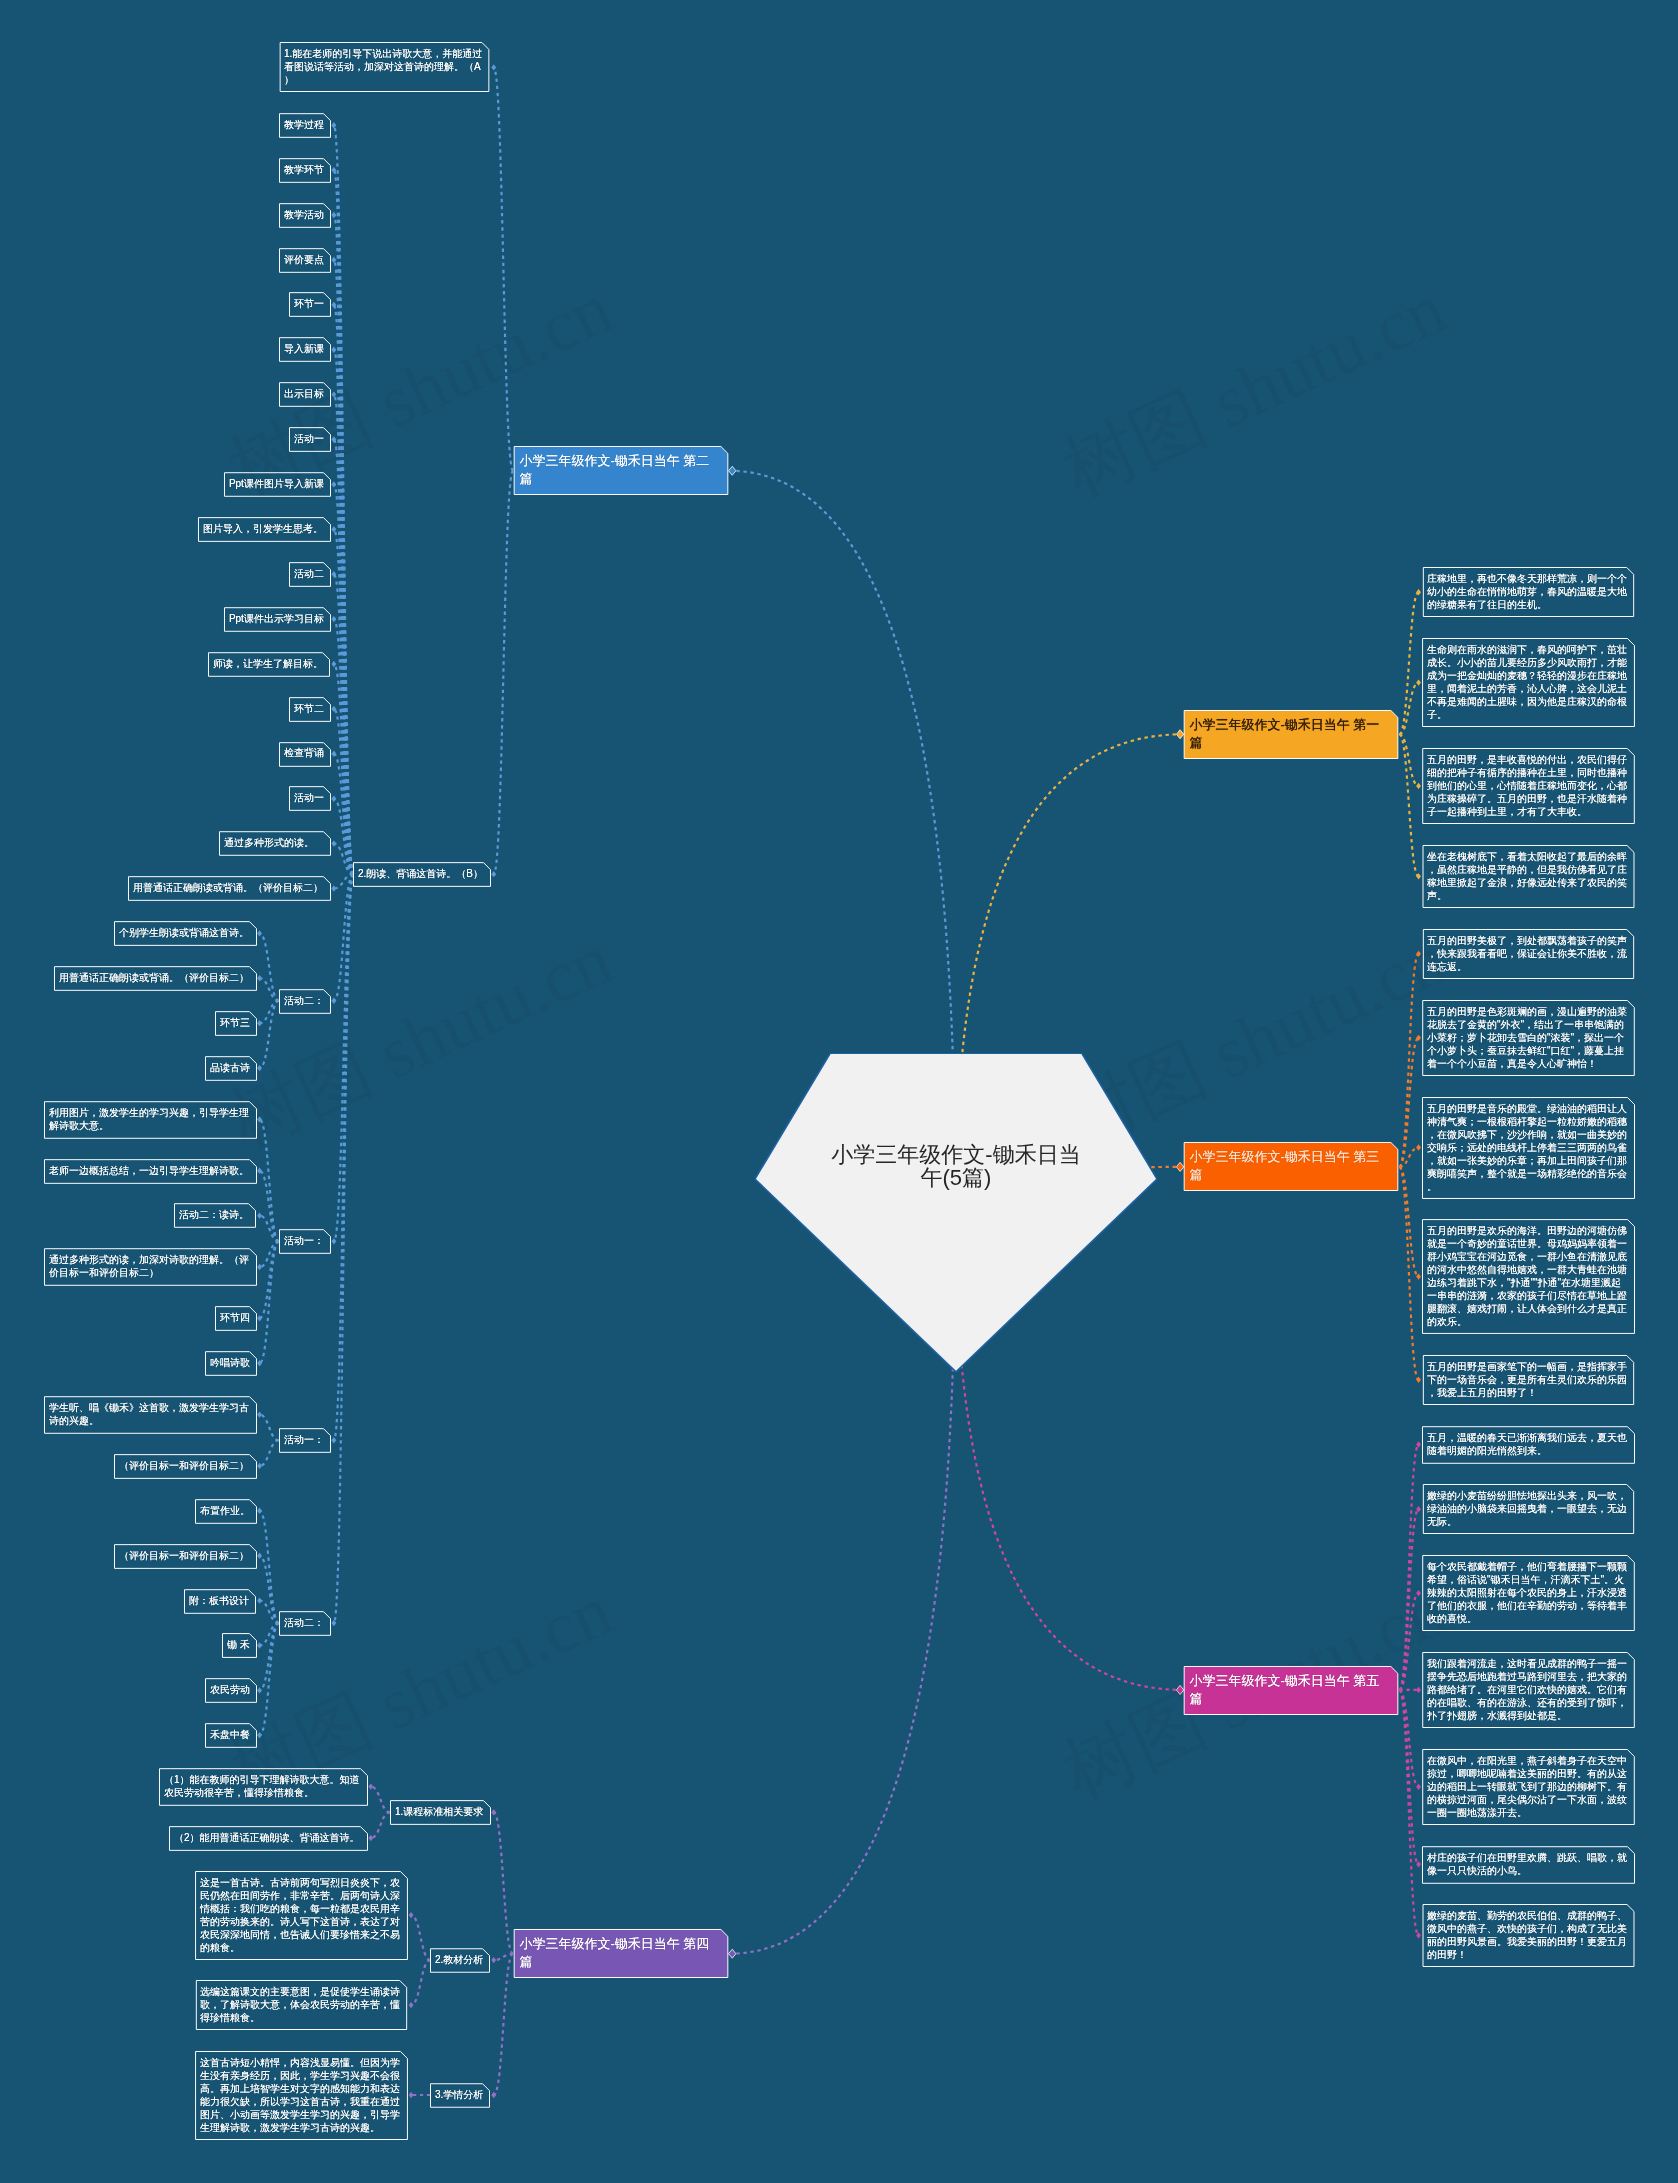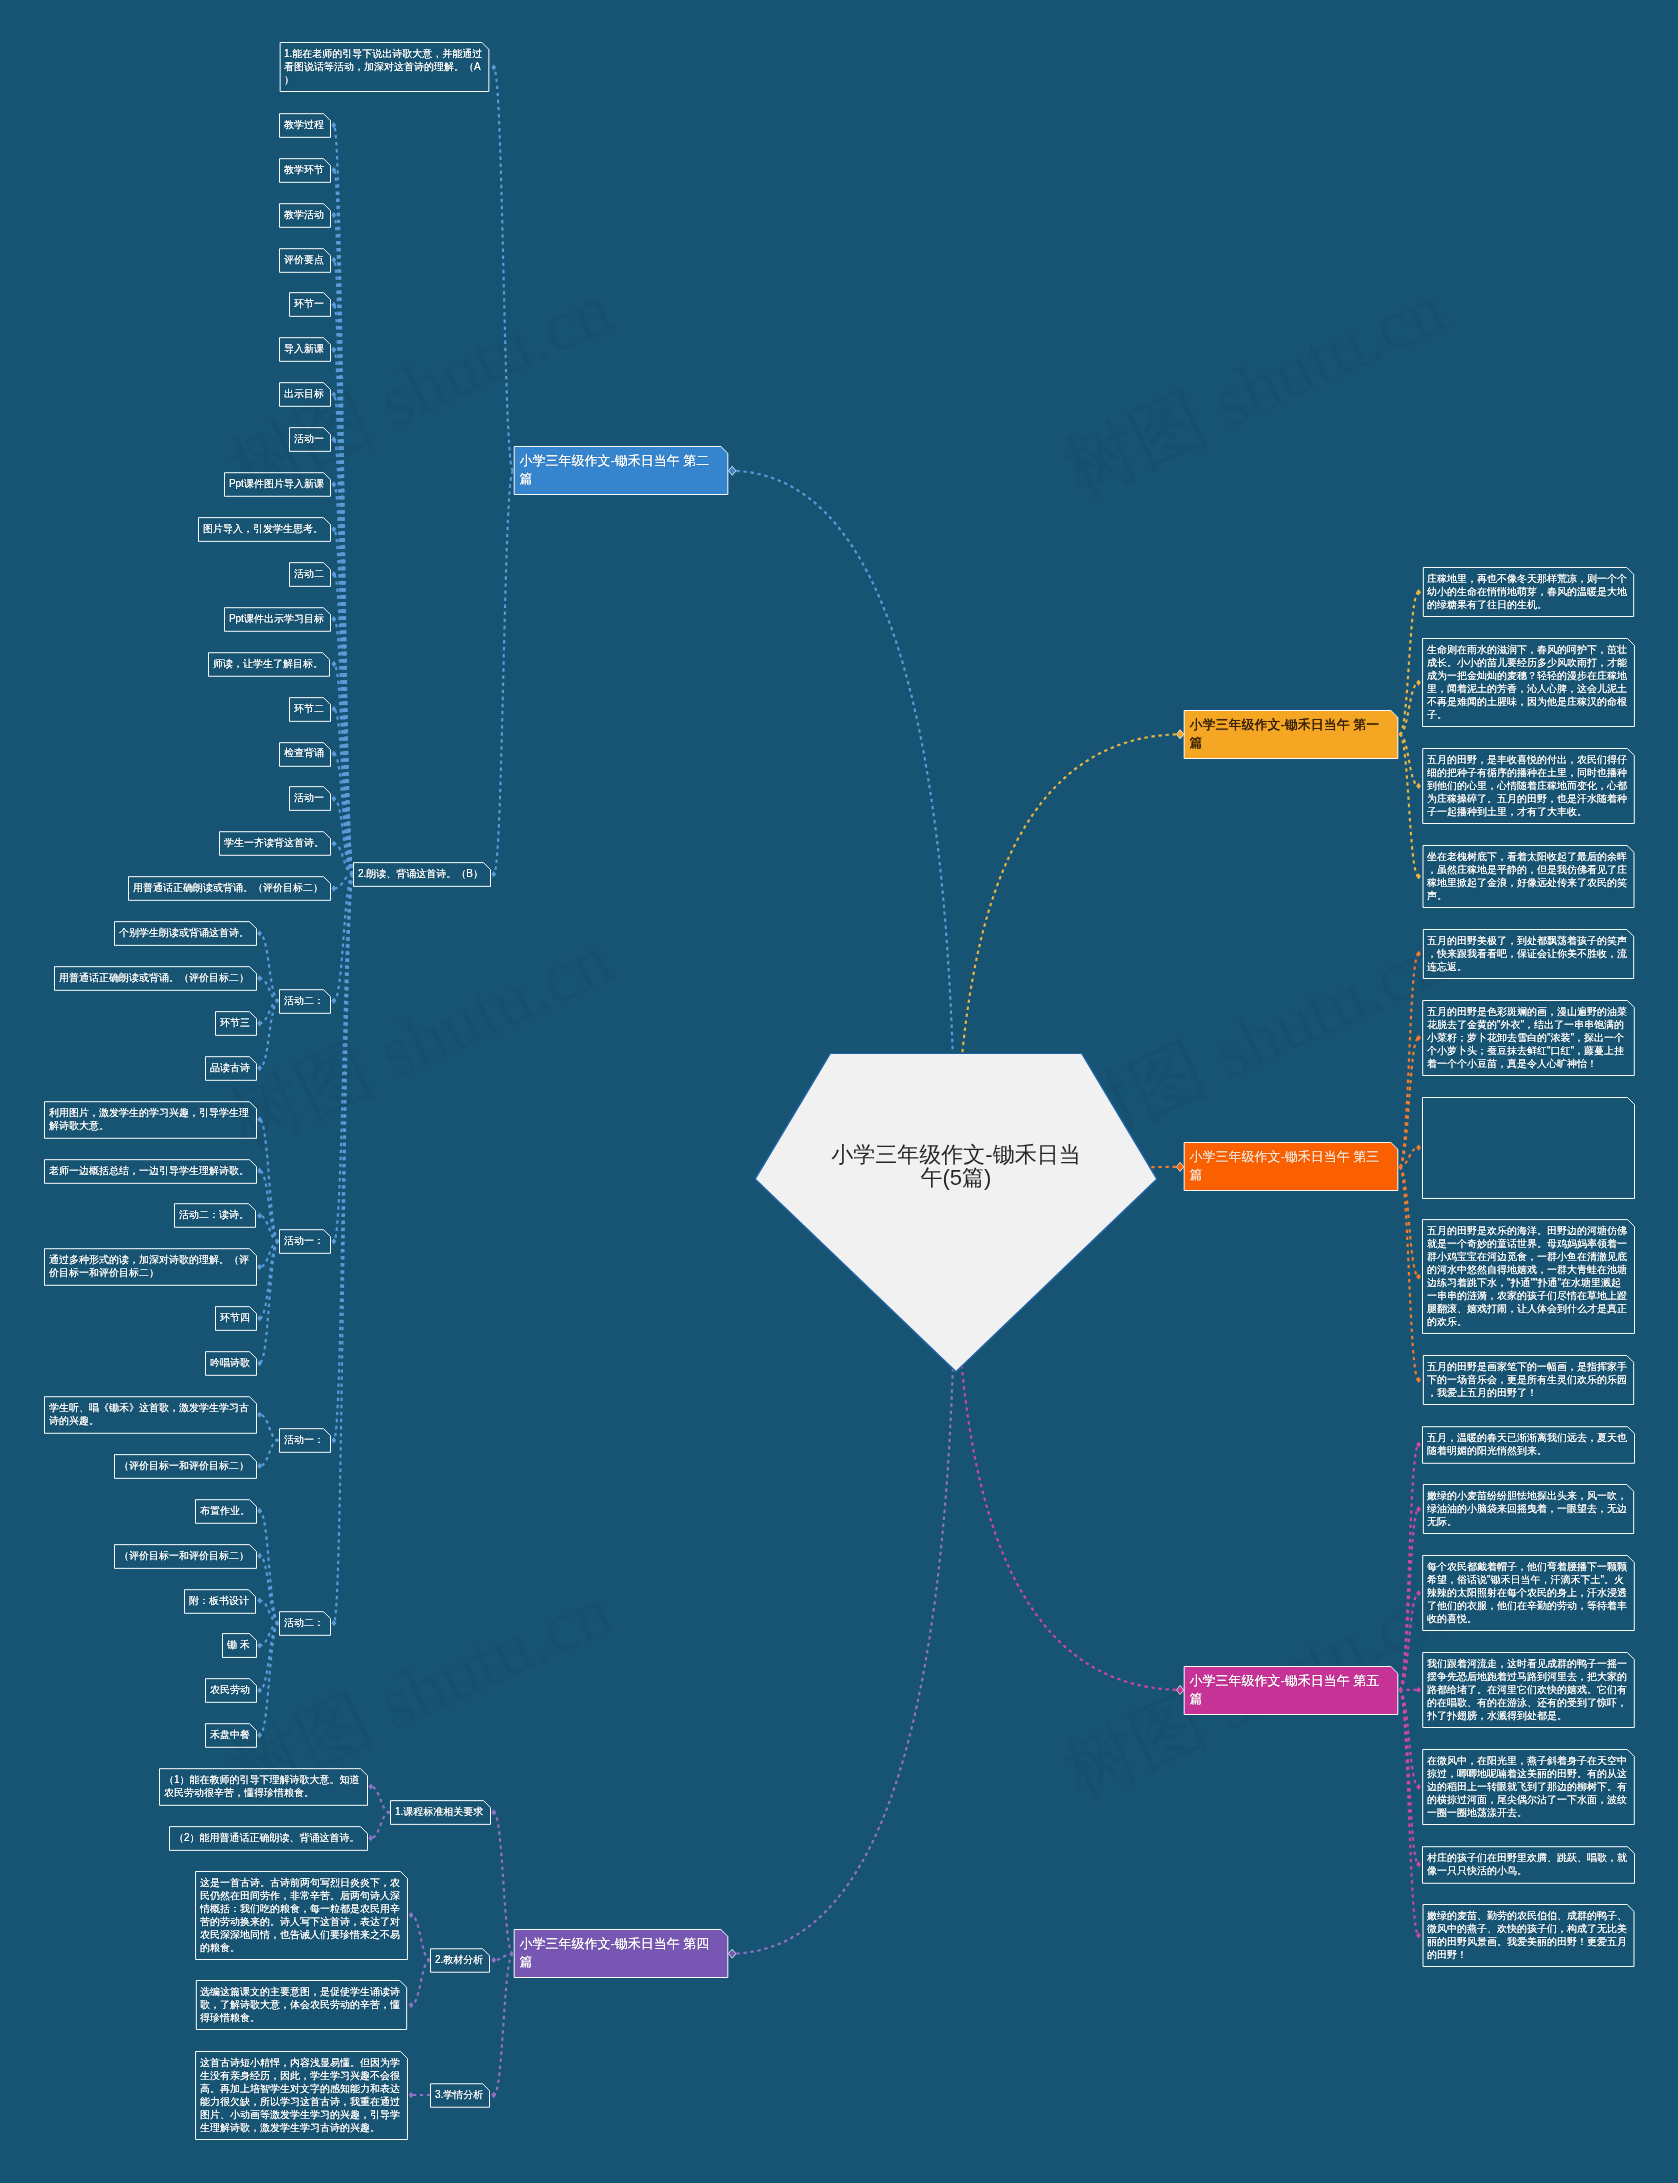--- a/index.html
+++ b/index.html
@@ -260,21 +260,21 @@
           <path d="M0.75 0.75H52.6L63.25 11.4V36.85H0.75Z" fill="none" stroke="#ffffff" stroke-width="1.5" stroke-linejoin="miter"></path>
         </svg><div class="tx"><span class="ln">环节二</span></div></div>
       <div class="node" title="检查背诵" style="left: 279px; top: 742px; width: 52px; height: 25px; color: rgb(255, 255, 255); font-family: Liberation Mono, monospace;"><svg width="52" height="25" viewBox="0 0 79.4 37.6">
           <path d="M0.75 0.75H68L78.65 11.4V36.85H0.75Z" fill="none" stroke="#ffffff" stroke-width="1.5" stroke-linejoin="miter"></path>
         </svg><div class="tx"><span class="ln">检查背诵</span></div></div>
       <div class="node" title="活动一" style="left: 289px; top: 786px; width: 42px; height: 25px; color: rgb(255, 255, 255);"><svg width="42" height="25" viewBox="0 0 64 37.6">
           <path d="M0.75 0.75H52.6L63.25 11.4V36.85H0.75Z" fill="none" stroke="#ffffff" stroke-width="1.5" stroke-linejoin="miter"></path>
         </svg><div class="tx"><span class="ln">活动一</span></div></div>
       <div class="node" title="学生一齐读背这首诗。" style="left: 219px; top: 831px; width: 112px; height: 25px; color: rgb(255, 255, 255);"><svg width="112" height="25" viewBox="0 0 171.5 37.6">
           <path d="M0.75 0.75H160.1L170.75 11.4V36.85H0.75Z" fill="none" stroke="#ffffff" stroke-width="1.5" stroke-linejoin="miter"></path>
-        </svg><div class="tx"><span class="ln">学生一齐读背这首诗。</span></div></div>
+        </svg><div class="tx"><span class="ln">通过多种形式的读。</span></div></div>
       <div class="node" title="用普通话正确朗读或背诵。（评价目标二）" style="left: 128px; top: 876px; width: 203px; height: 25px; color: rgb(255, 255, 255);"><svg width="203" height="25" viewBox="0 0 309.6 37.6">
           <path d="M0.75 0.75H298.20000000000005L308.85 11.4V36.85H0.75Z" fill="none" stroke="#ffffff" stroke-width="1.5" stroke-linejoin="miter"></path>
         </svg><div class="tx"><span class="ln">用普通话正确朗读或背诵。（评价目标二）</span></div></div>
       <div class="node" title="活动二：" style="left: 279px; top: 989px; width: 52px; height: 25px; color: rgb(255, 255, 255);"><svg width="52" height="25" viewBox="0 0 79.4 37.6">
           <path d="M0.75 0.75H68L78.65 11.4V36.85H0.75Z" fill="none" stroke="#ffffff" stroke-width="1.5" stroke-linejoin="miter"></path>
         </svg><div class="tx"><span class="ln">活动二：</span></div></div>
       <div class="node" title="个别学生朗读或背诵这首诗。" style="left: 114px; top: 921px; width: 143px; height: 25px; color: rgb(255, 255, 255);"><svg width="143" height="25" viewBox="0 0 217.5 37.6">
           <path d="M0.75 0.75H206.1L216.75 11.4V36.85H0.75Z" fill="none" stroke="#ffffff" stroke-width="1.5" stroke-linejoin="miter"></path>
         </svg><div class="tx"><span class="ln">个别学生朗读或背诵这首诗。</span></div></div>
       <div class="node" title="用普通话正确朗读或背诵。（评价目标二）" style="left: 54px; top: 966px; width: 203px; height: 25px; color: rgb(255, 255, 255);"><svg width="203" height="25" viewBox="0 0 309.6 37.6">
@@ -341,21 +341,21 @@
           <path d="M0.75 0.75H318.40000000000003L329.05 11.4V74.55H0.75Z" fill="#fa5f00" stroke="#ffffff" stroke-width="1.5" stroke-linejoin="miter"></path>
         </svg><div class="tx"><span class="ln">小学三年级作文-锄禾日当午 第三</span><span class="ln">篇</span></div></div>
       <div class="node" title="五月的田野美极了，到处都飘荡着孩子的笑声，快来跟我看看吧，保证会让你美不胜收，流连忘返。" style="left: 1422px; top: 929px; width: 213px; height: 50px; color: rgb(255, 255, 255);"><svg width="213" height="50" viewBox="0 0 325 76.9">
           <path d="M0.75 0.75H313.6L324.25 11.4V76.15H0.75Z" fill="none" stroke="#ffffff" stroke-width="1.5" stroke-linejoin="miter"></path>
         </svg><div class="tx"><span class="ln">五月的田野美极了，到处都飘荡着孩子的笑声</span><span class="ln">，快来跟我看看吧，保证会让你美不胜收，流</span><span class="ln">连忘返。</span></div></div>
       <div class="node" title="五月的田野是色彩斑斓的画，漫山遍野的油菜花脱去了金黄的&quot;外衣&quot;，结出了一串串饱满的小菜籽；萝卜花卸去雪白的&quot;浓装&quot;，探出一个个小萝卜头；蚕豆抹去鲜红&quot;口红&quot;，藤蔓上挂着一个个小豆苗，真是令人心旷神怡！" style="left: 1422px; top: 1000px; width: 213px; height: 76px; color: rgb(255, 255, 255);"><svg width="213" height="76" viewBox="0 0 325 116.2">
           <path d="M0.75 0.75H313.6L324.25 11.4V115.45H0.75Z" fill="none" stroke="#ffffff" stroke-width="1.5" stroke-linejoin="miter"></path>
         </svg><div class="tx"><span class="ln">五月的田野是色彩斑斓的画，漫山遍野的油菜</span><span class="ln">花脱去了金黄的"外衣"，结出了一串串饱满的</span><span class="ln">小菜籽；萝卜花卸去雪白的"浓装"，探出一个</span><span class="ln">个小萝卜头；蚕豆抹去鲜红"口红"，藤蔓上挂</span><span class="ln">着一个个小豆苗，真是令人心旷神怡！</span></div></div>
       <div class="node" title="五月的田野是音乐的殿堂。绿油油的稻田让人神清气爽；一根根稻杆擎起一粒粒娇嫩的稻穗，在微风吹拂下，沙沙作响，就如一曲美妙的交响乐；远处的电线杆上停着三三两两的鸟雀，就如一张美妙的乐章；再加上田间孩子们那爽朗嘻笑声，整个就是一场精彩绝伦的音乐会。" style="left: 1422px; top: 1097px; width: 213px; height: 102px; color: rgb(255, 255, 255);"><svg width="213" height="102" viewBox="0 0 325 155.5">
           <path d="M0.75 0.75H313.6L324.25 11.4V154.75H0.75Z" fill="none" stroke="#ffffff" stroke-width="1.5" stroke-linejoin="miter"></path>
-        </svg></div>
+        </svg><div class="tx"><span class="ln">五月的田野是音乐的殿堂。绿油油的稻田让人</span><span class="ln">神清气爽；一根根稻杆擎起一粒粒娇嫩的稻穗</span><span class="ln">，在微风吹拂下，沙沙作响，就如一曲美妙的</span><span class="ln">交响乐；远处的电线杆上停着三三两两的鸟雀</span><span class="ln">，就如一张美妙的乐章；再加上田间孩子们那</span><span class="ln">爽朗嘻笑声，整个就是一场精彩绝伦的音乐会</span><span class="ln">。</span></div></div>
       <div class="node" title="五月的田野是欢乐的海洋。田野边的河塘仿佛就是一个奇妙的童话世界。母鸡妈妈率领着一群小鸡宝宝在河边觅食，一群小鱼在清澈见底的河水中悠然自得地嬉戏，一群大青蛙在池塘边练习着跳下水，&quot;扑通&quot;&quot;扑通&quot;在水塘里溅起一串串的涟漪，农家的孩子们尽情在草地上蹬腿翻滚、嬉戏打闹，让人体会到什么才是真正的欢乐。" style="left: 1422px; top: 1219px; width: 213px; height: 115px; color: rgb(255, 255, 255);"><svg width="213" height="115" viewBox="0 0 325 175.2">
           <path d="M0.75 0.75H313.6L324.25 11.4V174.45H0.75Z" fill="none" stroke="#ffffff" stroke-width="1.5" stroke-linejoin="miter"></path>
         </svg><div class="tx"><span class="ln">五月的田野是欢乐的海洋。田野边的河塘仿佛</span><span class="ln">就是一个奇妙的童话世界。母鸡妈妈率领着一</span><span class="ln">群小鸡宝宝在河边觅食，一群小鱼在清澈见底</span><span class="ln">的河水中悠然自得地嬉戏，一群大青蛙在池塘</span><span class="ln">边练习着跳下水，"扑通""扑通"在水塘里溅起</span><span class="ln">一串串的涟漪，农家的孩子们尽情在草地上蹬</span><span class="ln">腿翻滚、嬉戏打闹，让人体会到什么才是真正</span><span class="ln">的欢乐。</span></div></div>
       <div class="node" title="五月的田野是画家笔下的一幅画，是指挥家手下的一场音乐会，更是所有生灵们欢乐的乐园，我爱上五月的田野了！" style="left: 1422px; top: 1355px; width: 213px; height: 50px; color: rgb(255, 255, 255);"><svg width="213" height="50" viewBox="0 0 325 76.9">
           <path d="M0.75 0.75H313.6L324.25 11.4V76.15H0.75Z" fill="none" stroke="#ffffff" stroke-width="1.5" stroke-linejoin="miter"></path>
         </svg><div class="tx"><span class="ln">五月的田野是画家笔下的一幅画，是指挥家手</span><span class="ln">下的一场音乐会，更是所有生灵们欢乐的乐园</span><span class="ln">，我爱上五月的田野了！</span></div></div>
       <div class="node theme" title="小学三年级作文-锄禾日当午 第四篇" style="left: 513px; top: 1929px; width: 216px; height: 49px; color: rgb(255, 255, 255);"><svg width="216" height="49" viewBox="0 0 329.8 75.3">
           <path d="M0.75 0.75H318.40000000000003L329.05 11.4V74.55H0.75Z" fill="#7857b4" stroke="#ffffff" stroke-width="1.5" stroke-linejoin="miter"></path>
         </svg><div class="tx"><span class="ln">小学三年级作文-锄禾日当午 第四</span><span class="ln">篇</span></div></div>
       <div class="node" title="1.课程标准相关要求" style="left: 390px; top: 1800px; width: 101px; height: 25px; color: rgb(255, 255, 255);"><svg width="101" height="25" viewBox="0 0 153.6 37.6">

